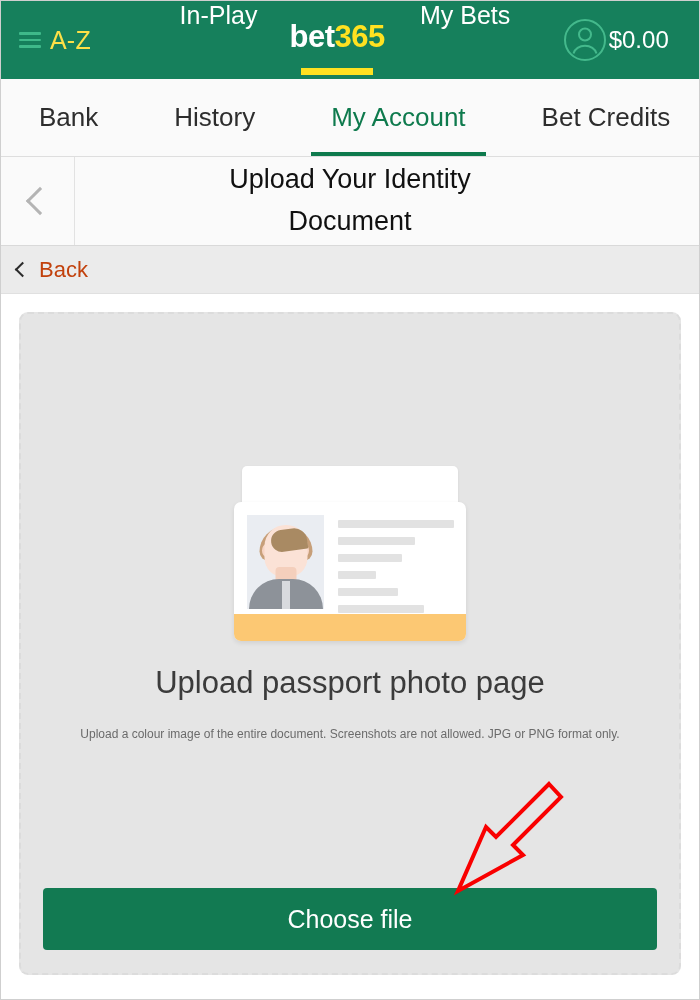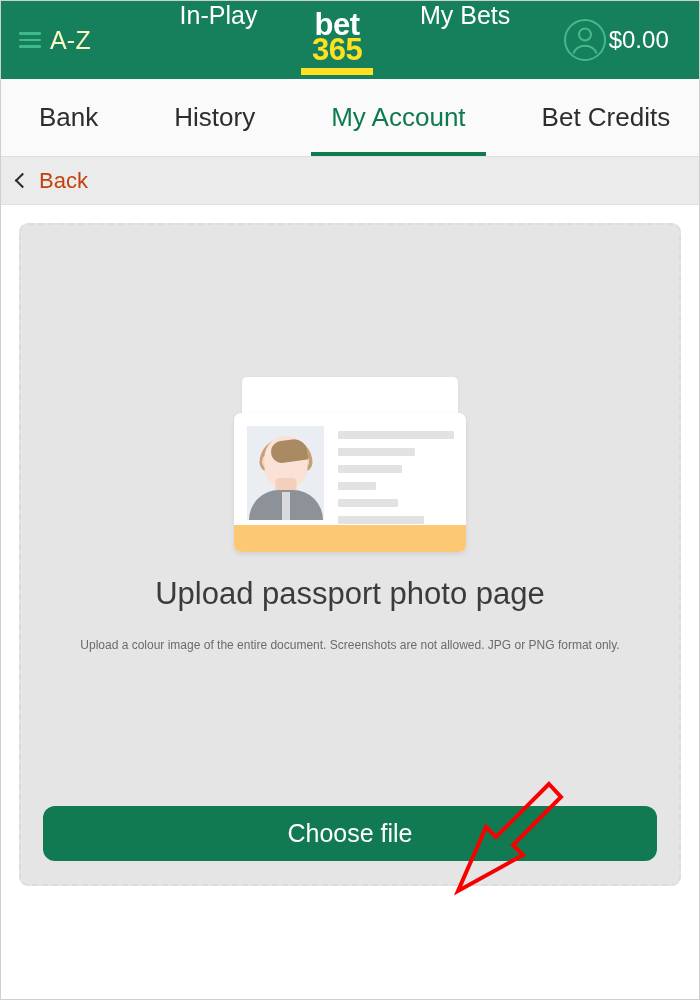--- a/index.html
+++ b/index.html
@@ -54,21 +54,21 @@
     width: 22px;
   }
   .hamburger span {
     display: block;
     height: 2.5px;
     width: 22px;
     background: #3fb98a;
     border-radius: 1px;
   }
   .nav-label {
-    color: #fef9c3;
+    color: #fde047;
     font-size: 25px;
     letter-spacing: 0.2px;
     white-space: nowrap;
   }
   .nav-item {
     color: #ffffff;
     font-size: 25px;
     white-space: nowrap;
     display: flex;
     align-items: flex-start;
@@ -82,21 +82,21 @@
     position: relative;
     width: 112px;
     height: 100%;
     display: flex;
     flex-direction: column;
     align-items: center;
     justify-content: center;
   }
   .logo-text {
     display: flex;
-    flex-direction: column;
+    flex-direction: row;
     align-items: center;
     line-height: 0.82;
     font-weight: bold;
     font-size: 31px;
     letter-spacing: -0.5px;
     margin-top: -6px;
   }
   .logo-bet { color: #ffffff; }
   .logo-365 { color: #ffe121; }
   .logo-bar {
@@ -395,26 +395,26 @@
     text-align: center;
     line-height: 1.45;
     max-width: 560px;
   }
 
   .choose-btn {
     position: absolute;
     left: 22px;
     right: 22px;
     bottom: 23px;
-    height: 55px;
+    height: 62px;
     background: #127a52;
     color: #ffffff;
     font-size: 25px;
     border: none;
-    border-radius: 12px;
+    border-radius: 4px;
     cursor: pointer;
     font-family: "Liberation Sans", sans-serif;
   }
 
   
   .arrow-annot {
     position: absolute;
     left: 440px;
     top: 775px;
     width: 130px;
@@ -478,20 +478,29 @@
       <span class="tab-inner">My Account</span>
     </div>
     <div class="tab">
       <span class="tab-inner">Bet Credits</span>
     </div>
     <div class="tab">
       <span class="tab-inner">Resp</span>
     </div>
   </div>
 
+  <div class="subheader">
+    <div class="back-chevron-cell">
+      <span class="chev-big"></span>
+    </div>
+    <div class="subheader-title">
+      <span>Upload Your Identity</span>
+      <span>Document</span>
+    </div>
+  </div>
 
   <div class="backbar">
     <span class="chev-small"></span>
     <span class="back-text">Back</span>
   </div>
 
   <div class="content">
     <div class="dropzone">
 
       <div class="passport">

